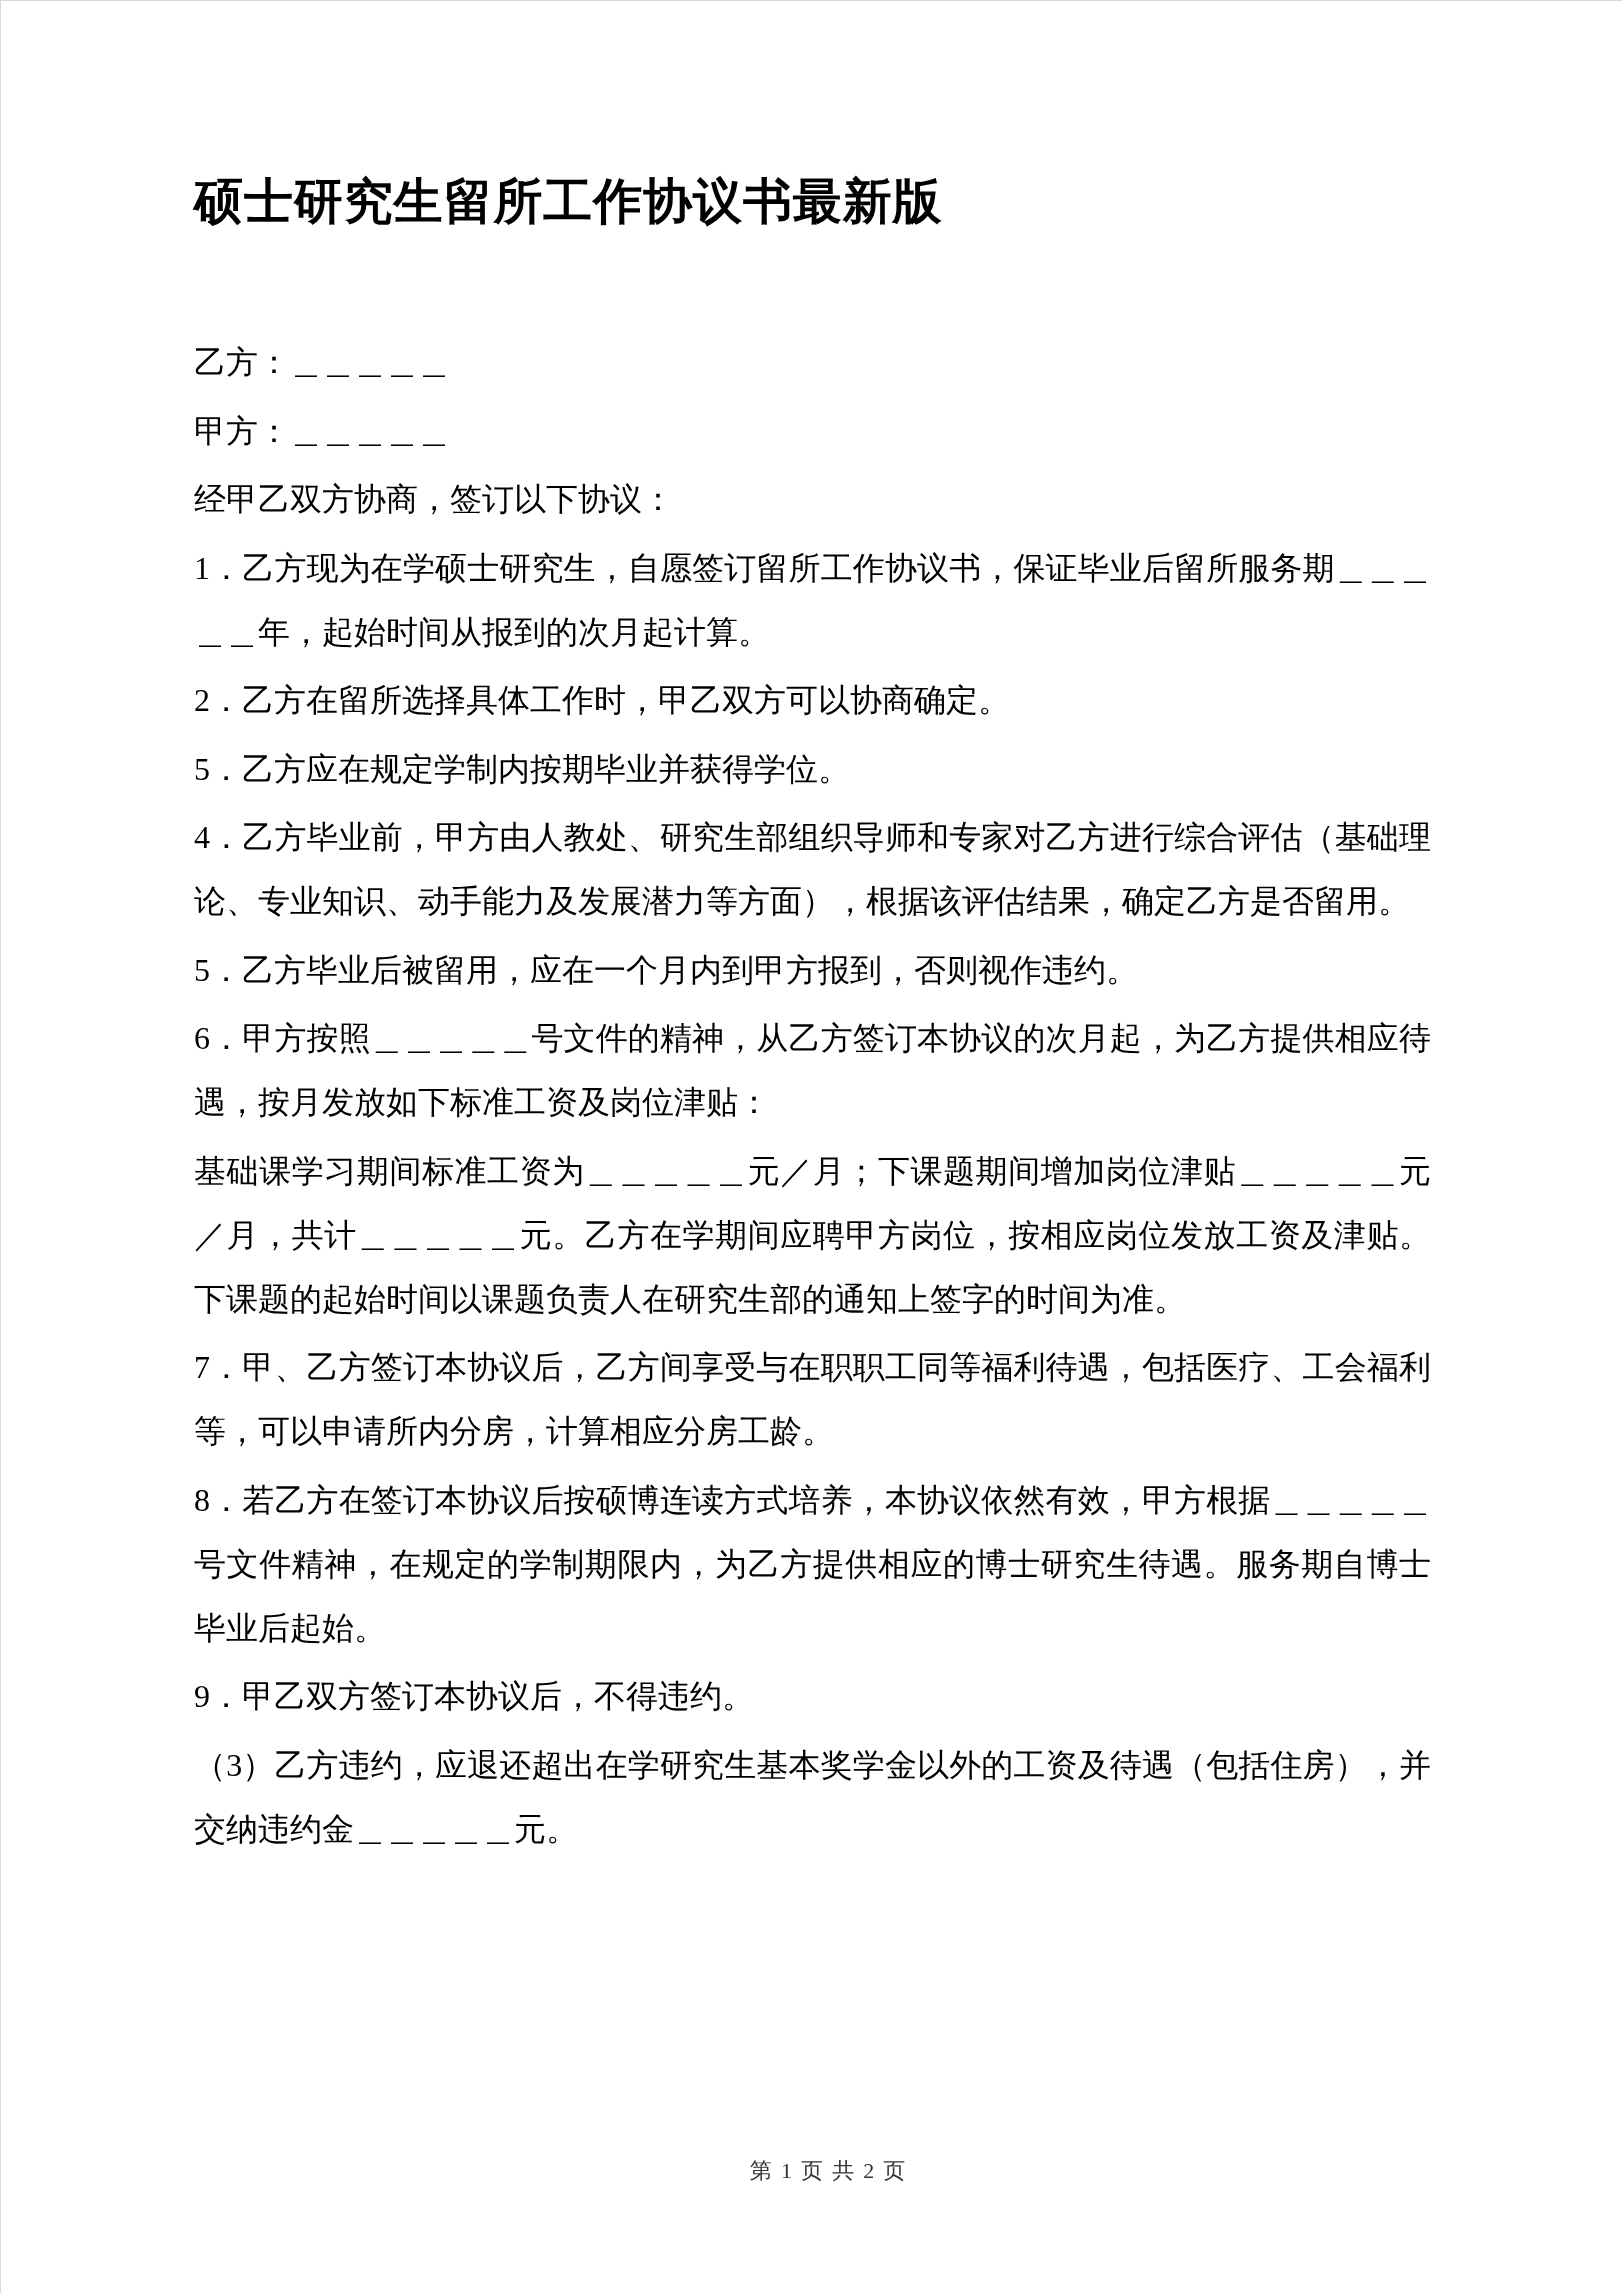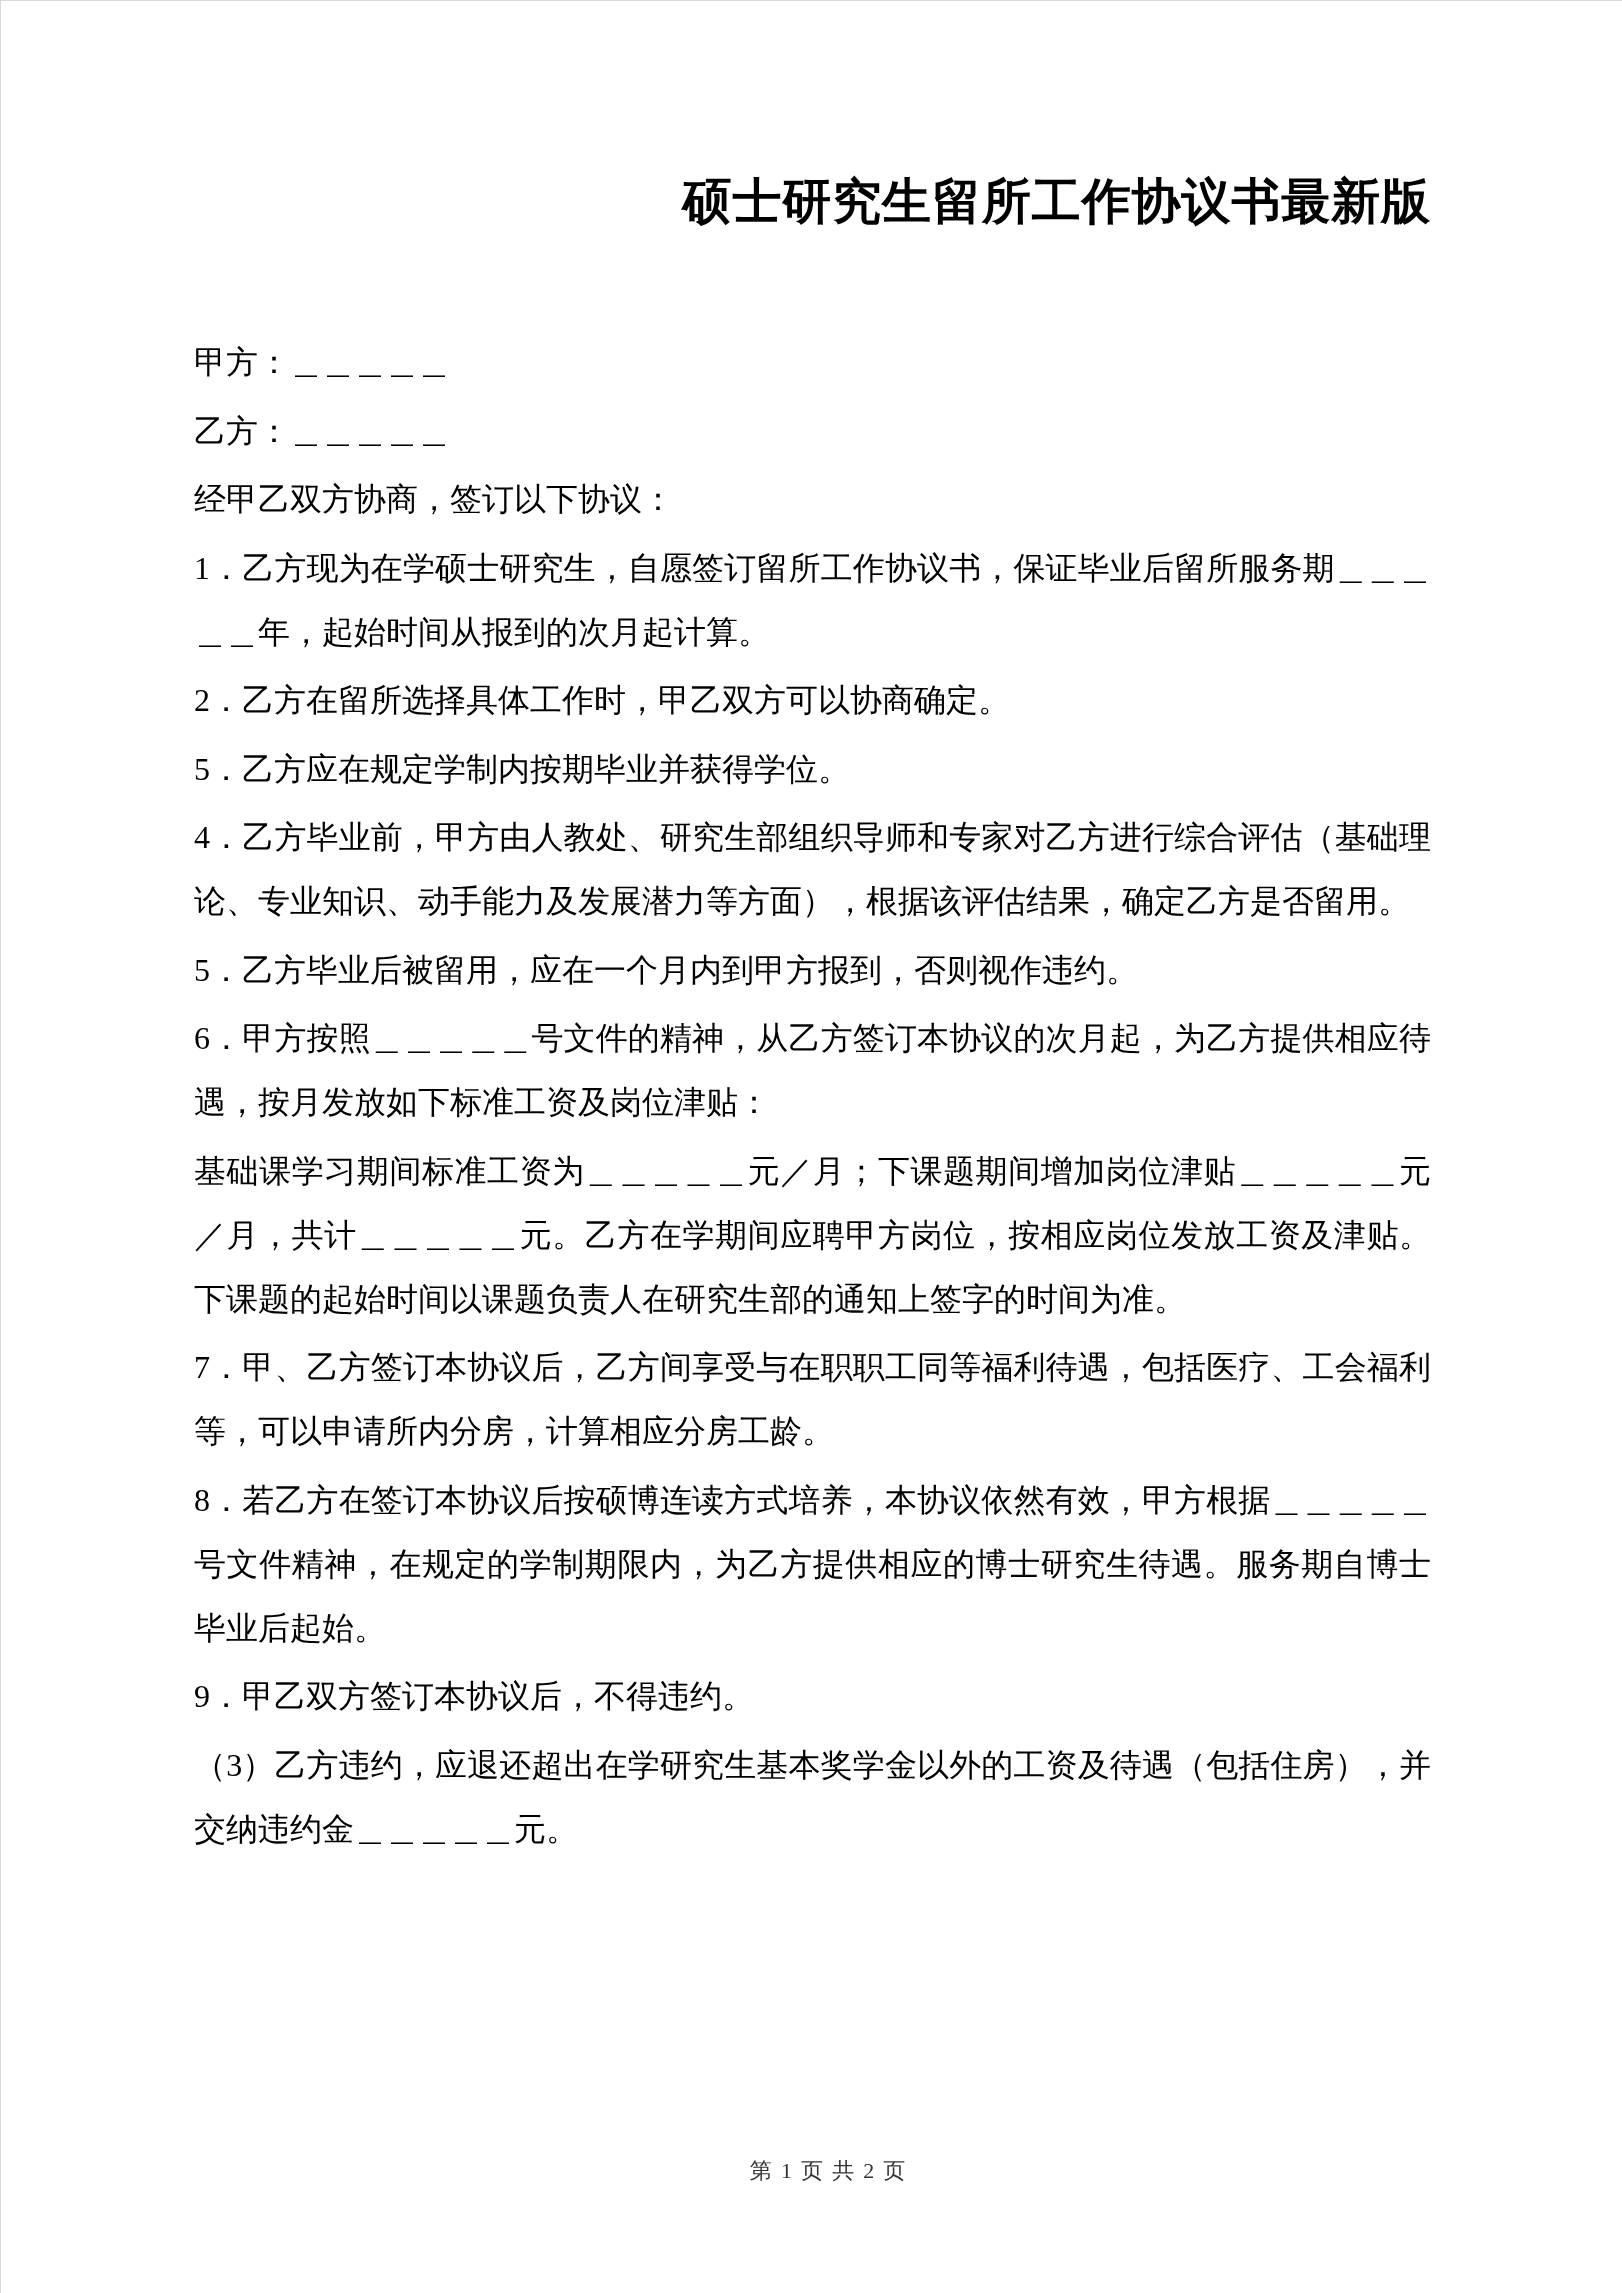--- a/index.html
+++ b/index.html
@@ -17,21 +17,21 @@
     background: #ffffff;
     border: 0.9px solid #d9d9d9;
     padding: 168px 191px 0 193px;
     color: #000000;
     overflow: hidden;
   }
   .title {
     margin: 0 0 95px 0;
     font-size: 49px;
     font-weight: bold;
-    text-align: right;
+    text-align: left;
     letter-spacing: 0.9px;
     color: #000000;
   }
   .doc-body p {
     margin: 0 0 4.5px 0;
     font-size: 32px;
     line-height: 2.0;
     text-align: justify;
     text-justify: inter-ideograph;
     word-break: break-all;
@@ -49,22 +49,22 @@
   }
 </style>
 </head>
 <body>
 
 <div class="page">
 
   <h1 class="title">硕士研究生留所工作协议书最新版</h1>
 
   <div class="doc-body">
+    <p>乙方：＿＿＿＿＿</p>
     <p>甲方：＿＿＿＿＿</p>
-    <p>乙方：＿＿＿＿＿</p>
     <p>经甲乙双方协商，签订以下协议：</p>
     <p>1．乙方现为在学硕士研究生，自愿签订留所工作协议书，保证毕业后留所服务期＿＿＿＿＿年，起始时间从报到的次月起计算。</p>
     <p>2．乙方在留所选择具体工作时，甲乙双方可以协商确定。</p>
     <p>5．乙方应在规定学制内按期毕业并获得学位。</p>
     <p>4．乙方毕业前，甲方由人教处、研究生部组织导师和专家对乙方进行综合评估（基础理论、专业知识、动手能力及发展潜力等方面），根据该评估结果，确定乙方是否留用。</p>
     <p>5．乙方毕业后被留用，应在一个月内到甲方报到，否则视作违约。</p>
     <p>6．甲方按照＿＿＿＿＿号文件的精神，从乙方签订本协议的次月起，为乙方提供相应待遇，按月发放如下标准工资及岗位津贴：</p>
     <p>基础课学习期间标准工资为＿＿＿＿＿元／月；下课题期间增加岗位津贴＿＿＿＿＿元／月，共计＿＿＿＿＿元。乙方在学期间应聘甲方岗位，按相应岗位发放工资及津贴。下课题的起始时间以课题负责人在研究生部的通知上签字的时间为准。</p>
     <p>7．甲、乙方签订本协议后，乙方间享受与在职职工同等福利待遇，包括医疗、工会福利等，可以申请所内分房，计算相应分房工龄。</p>
     <p>8．若乙方在签订本协议后按硕博连读方式培养，本协议依然有效，甲方根据＿＿＿＿＿号文件精神，在规定的学制期限内，为乙方提供相应的博士研究生待遇。服务期自博士毕业后起始。</p>

